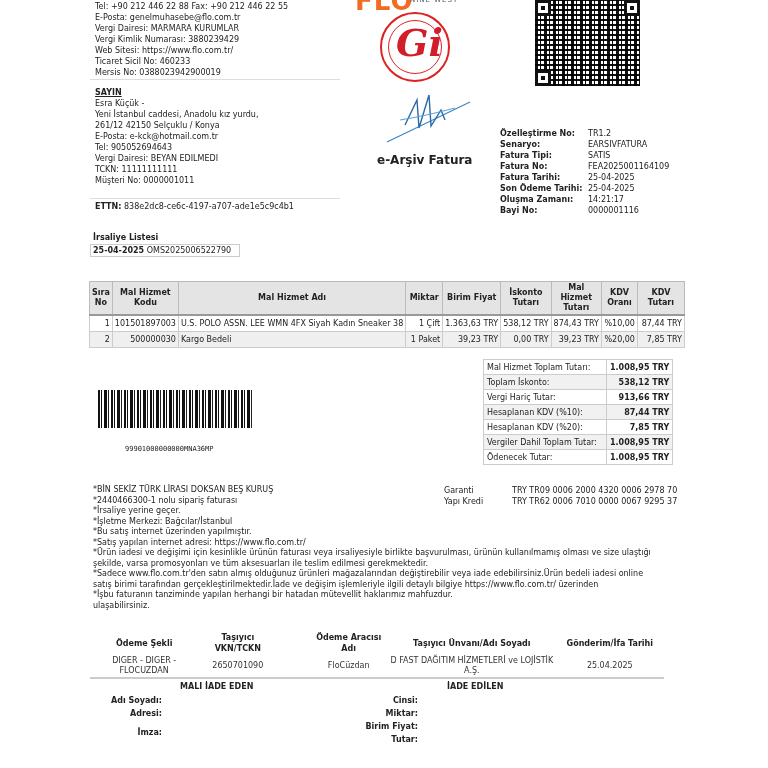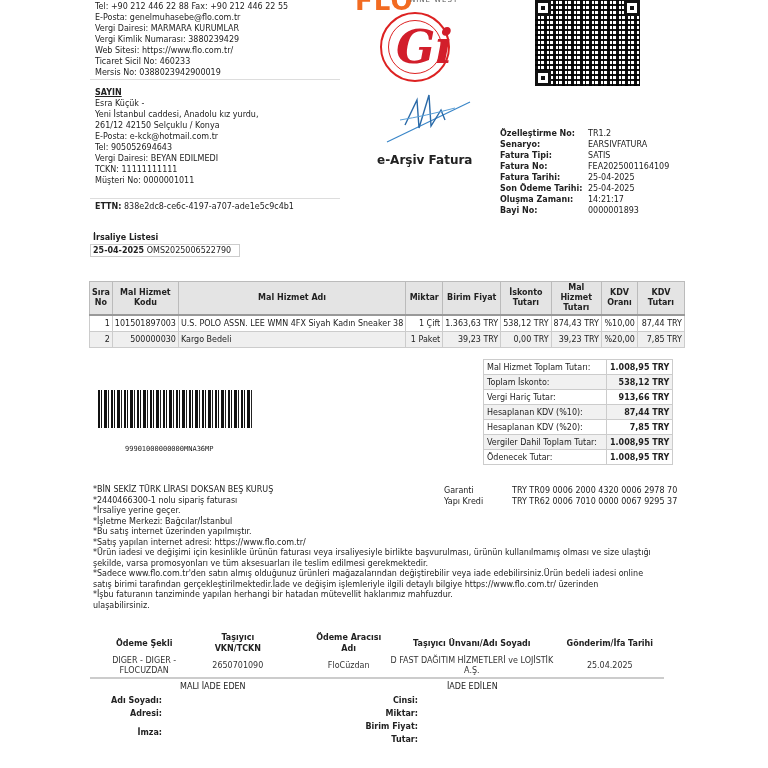--- a/index.html
+++ b/index.html
@@ -10,21 +10,21 @@
   .bold { font-weight: bold; }
   .underline { text-decoration: underline; }
 
   
   .logo-flo { left: 355px; top: -14px; font-size: 26px; font-weight: bold; color: #f26b21; letter-spacing: 1px; }
   .logo-nine { left: 410px; top: -4px; font-size: 7px; color: #555; letter-spacing: 1px; }
 
   
   .seal { left: 380px; top: 12px; width: 70px; height: 70px; border-radius: 50%; border: 2px solid #d22; background: #fff; }
   .seal-inner { position: absolute; left: 6px; top: 6px; width: 54px; height: 54px; border-radius: 50%; border: 1px solid #d22; }
-  .seal-g { position: absolute; left: 14px; top: 6px; font-size: 46px; font-weight: bold; color: #d21e2b; font-style: italic; font-family: "DejaVu Serif", serif; }
+  .seal-g { position: absolute; left: 14px; top: 6px; font-size: 38px; font-weight: bold; color: #d21e2b; font-style: italic; font-family: "DejaVu Serif", serif; }
 
   
   .qr { left: 535px; top: 0px; width: 105px; height: 86px; background:
       repeating-linear-gradient(90deg, #111 0 3px, #fff 3px 5px, #111 5px 6px, #fff 6px 9px),
       repeating-linear-gradient(0deg, #111 0 2px, #fff 2px 5px);
       background-blend-mode: multiply; }
   .qr-finder { position: absolute; width: 16px; height: 16px; border: 3px solid #111; background: #fff; }
   .qr-finder::after { content: ""; position: absolute; left: 3px; top: 3px; width: 4px; height: 4px; background: #111; }
 
   .signature { left: 385px; top: 90px; width: 90px; height: 55px; }
@@ -65,21 +65,21 @@
   .bank { left: 444px; top: 485px; font-size: 8px; }
   .bank-row { display: flex; line-height: 11px; }
   .bank-name { width: 68px; }
 
   
   .pay { left: 90px; top: 631px; width: 574px; display: flex; border-bottom: 2px solid #ccc; justify-content: flex-end; }
   .pay-col { text-align: center; }
   .pay-head { font-weight: bold; line-height: 11px; height: 24px; display: flex; align-items: center; justify-content: center; }
   .pay-val { line-height: 10px; height: 22px; display: flex; align-items: center; justify-content: center; color: #333; }
 
-  .ret-title { font-weight: normal; }
+  .ret-title { font-weight: bold; }
   .ret-lbl { font-weight: bold; text-align: right; line-height: 13px; }
 </style>
 </head>
 <body>
 
 <div class="abs logo-flo">FLO</div>
 <div class="abs logo-nine">NINE WEST</div>
 
 <div class="abs" style="left:95px; top:1px;">
   <div class="line">Tel: +90 212 446 22 88 Fax: +90 212 446 22 55</div>
@@ -151,21 +151,21 @@
   <div class="meta-row">
       <span class="meta-key">Son Ödeme Tarihi:</span>
       <span class="meta-val">25-04-2025</span>
     </div>
   <div class="meta-row">
       <span class="meta-key">Oluşma Zamanı:</span>
       <span class="meta-val">14:21:17</span>
     </div>
   <div class="meta-row">
       <span class="meta-key">Bayi No:</span>
-      <span class="meta-val">0000001893</span>
+      <span class="meta-val">0000001116</span>
     </div>
 </div>
 
 <div class="abs irsaliye-title">İrsaliye Listesi</div>
 <div class="abs irsaliye-box">
   <span class="bold">25-04-2025</span>&nbsp;<span>OMS2025006522790</span>
 </div>
 
 <table class="items">
   <thead>

